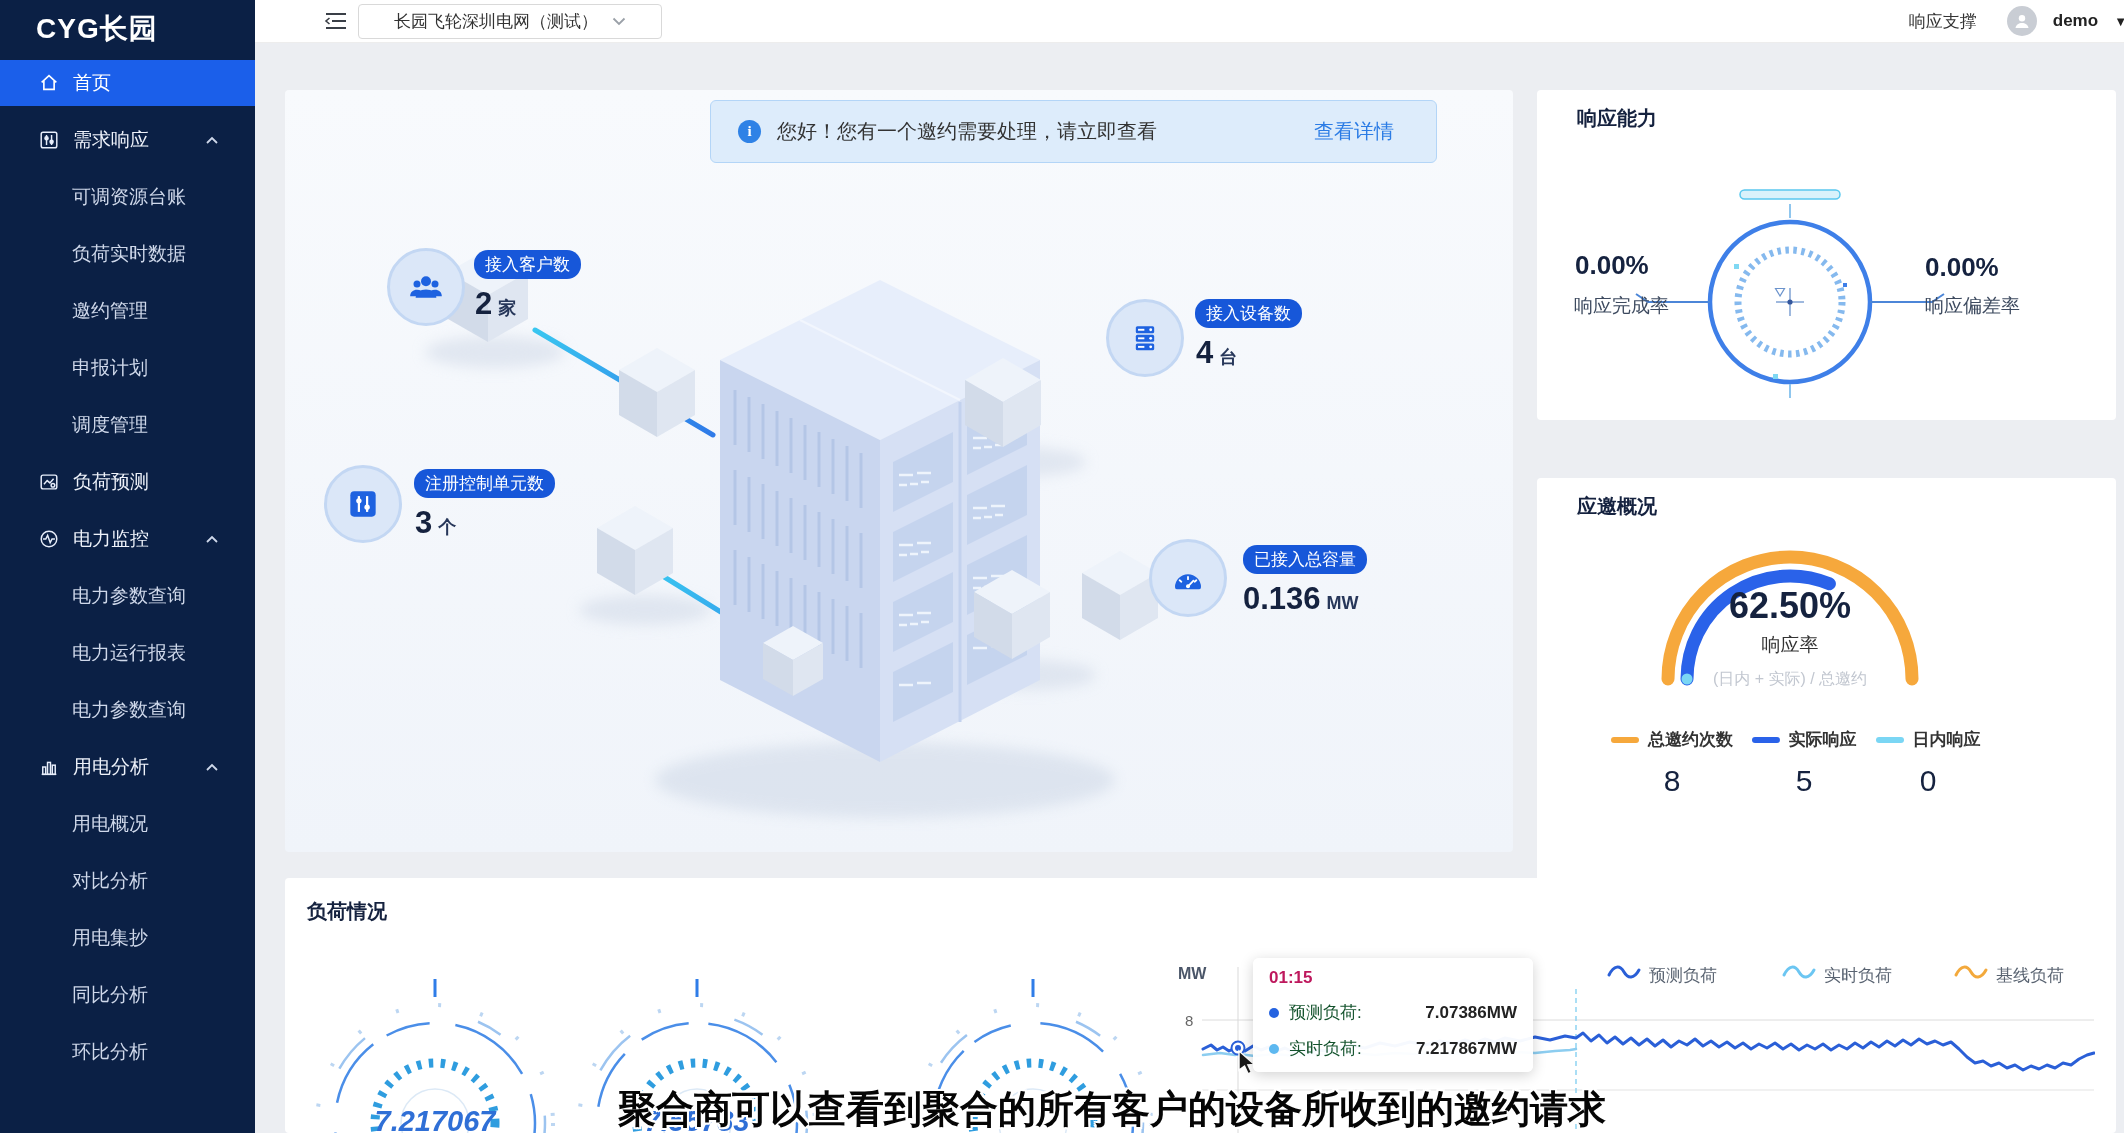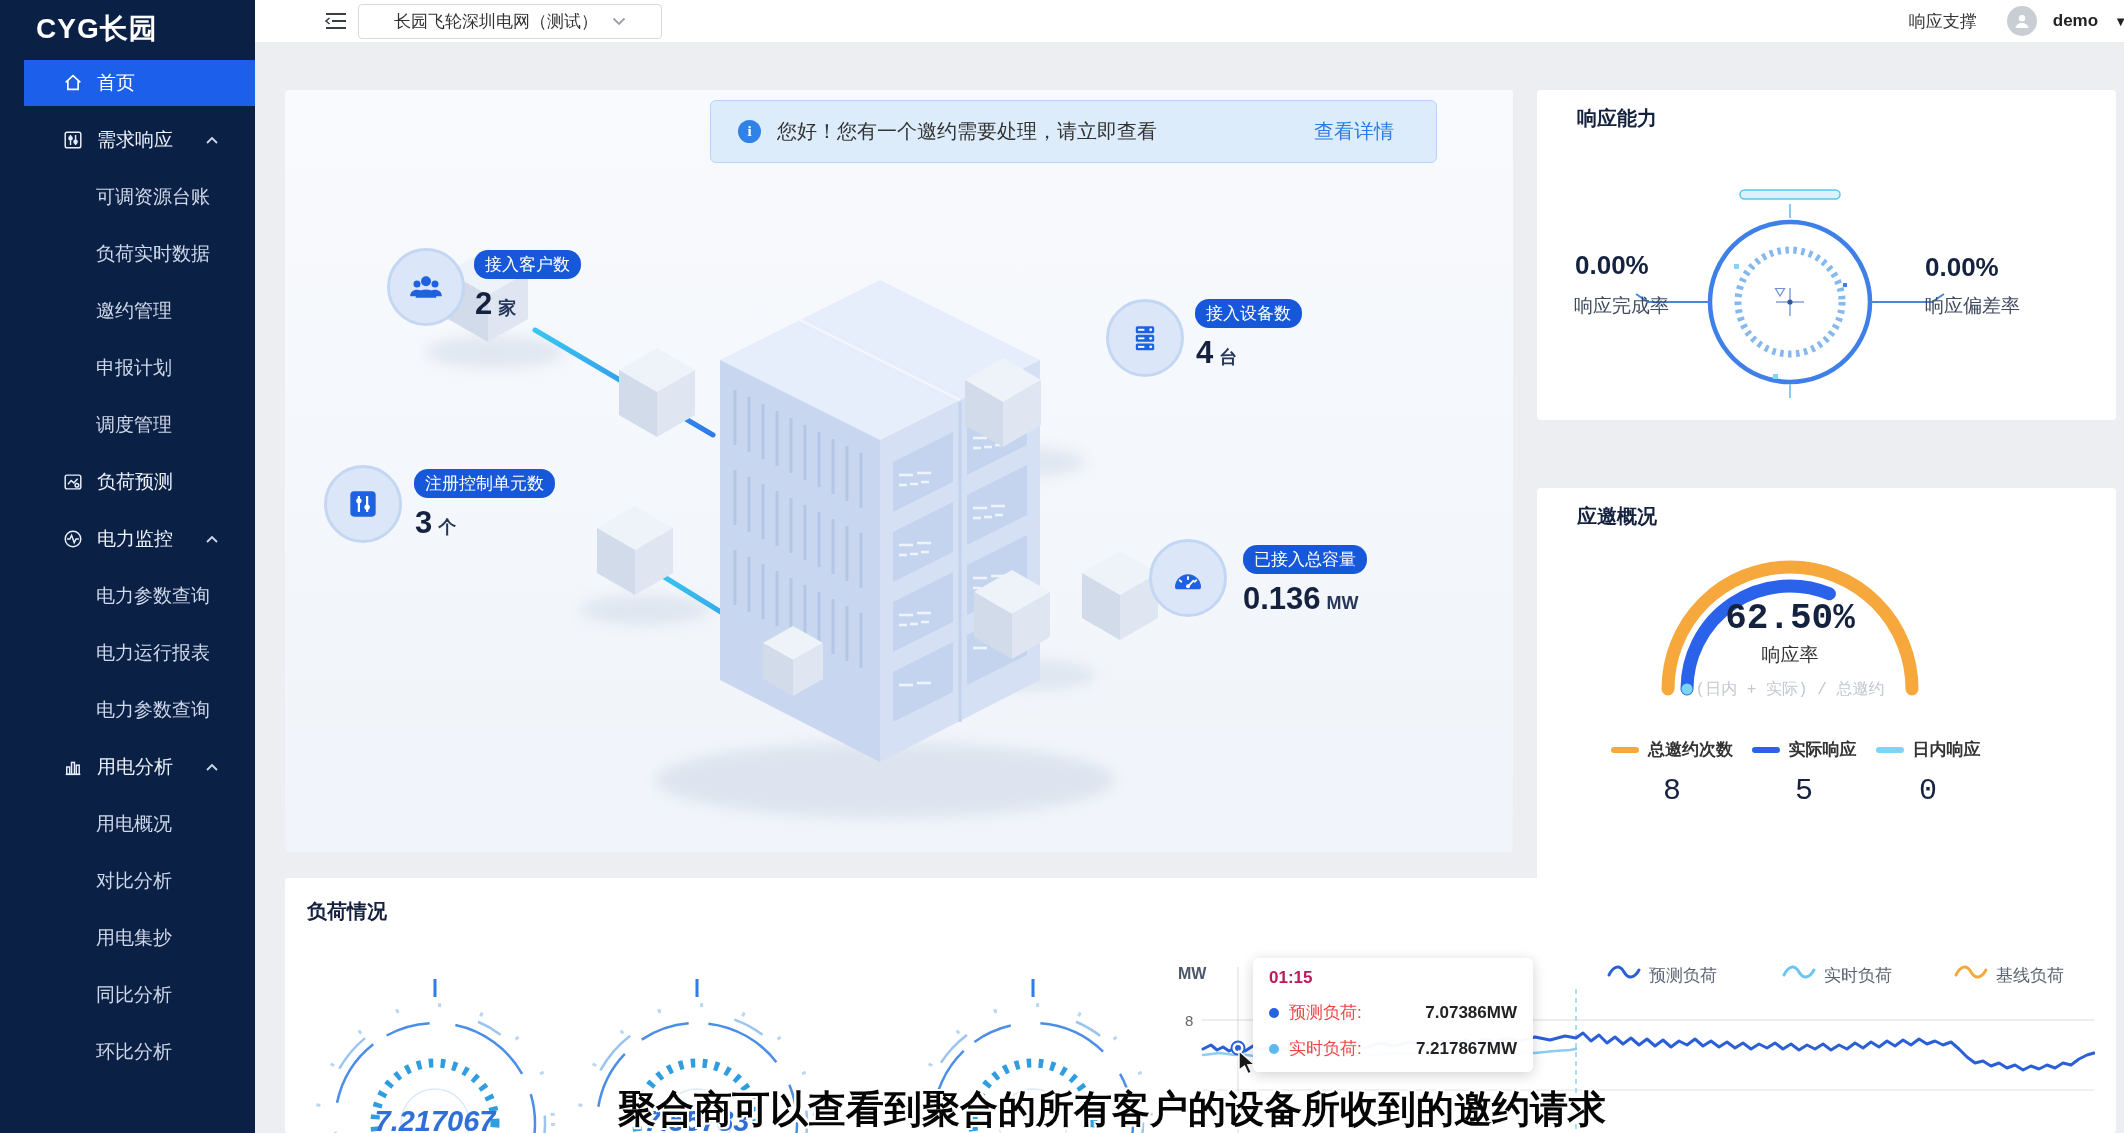--- a/index.html
+++ b/index.html
@@ -2,21 +2,21 @@
 <html><head>
 <meta charset="utf-8">
 <style>
   html,body{margin:0;padding:0;background:#dfe3e8;}
   .screen{position:relative;width:2124px;height:1133px;background:#eceef2;overflow:hidden;
           font-family:"Liberation Sans","DejaVu Sans",sans-serif;}
   
   .sidebar{position:absolute;left:0;top:0;width:255px;height:1133px;background:#0b2045;z-index:5;}
   .logo{height:58px;display:flex;align-items:center;padding-left:36px;color:#fff;
         font-size:28px;font-weight:800;letter-spacing:1px;}
-  .nav{display:flex;flex-direction:column;margin-top:2px;padding-left:24px;}
+  .nav{display:flex;flex-direction:column;margin-top:2px;}
   .nav-item{position:relative;height:46px;margin-bottom:11px;display:flex;align-items:center;
             color:#cfd8ea;font-size:19px;cursor:pointer;}
   .nav-item .nico{width:22px;height:22px;margin-left:38px;margin-right:13px;flex:0 0 auto;}
   .nav-item.group{color:#eef2fa;}
   .nav-item.sub{padding-left:72px;}
   .nav-item.active{background:#1b5fea;color:#fff;}
   .chev{position:absolute;right:36px;width:14px;height:10px;}
   
   .topbar{position:absolute;left:255px;top:0;width:1869px;height:42px;background:#fff;
           border-bottom:1px solid #ededed;display:flex;align-items:center;z-index:4;padding-left:41px;}
@@ -54,21 +54,21 @@
   .dash{width:28px;height:6px;border-radius:3px;}
   .lg-lab{font-size:17px;color:#333;font-weight:600;}
   .lg-val{font-size:30px;color:#15223f;margin-top:13px;font-weight:500;}
   .load-card{left:30px;top:836px;width:1831px;height:255px;overflow:hidden;}
   .load-title{position:absolute;left:22px;top:20px;font-size:20px;font-weight:700;color:#15223f;}
   .tooltip{position:absolute;left:968px;top:80px;width:280px;height:114px;background:rgba(255,255,255,.96);
            border-radius:6px;box-shadow:0 3px 14px rgba(0,0,0,.18);z-index:10;padding:10px 16px;box-sizing:border-box;}
   .tt-time{font-size:17px;font-weight:700;color:#be185d;}
   .tt-row{display:flex;align-items:center;margin-top:13px;font-size:17px;}
   .tt-dot{width:10px;height:10px;border-radius:50%;margin-right:10px;flex:0 0 auto;}
-  .tt-lab{color:#ef4444;}
+  .tt-lab{color:#14532d;}
   .tt-val{margin-left:auto;font-weight:700;color:#222;}
   .caption{position:absolute;left:618px;top:1084px;z-index:50;font-size:38px;font-weight:700;color:#050505;white-space:nowrap;
     text-shadow:-2px -2px 0 #fff,2px -2px 0 #fff,-2px 2px 0 #fff,2px 2px 0 #fff,0 -2px 0 #fff,0 2px 0 #fff,-2px 0 0 #fff,2px 0 0 #fff;}
   svg{display:block;}
   .abs{position:absolute;}
 </style>
 </head>
 <body>
 
 <div class="screen">
@@ -416,21 +416,21 @@
         <rect x="197" y="174" width="5" height="5" fill="#7fd8f3"></rect>
         <rect x="306" y="193" width="4" height="4" fill="#3e7fe8"></rect>
         <rect x="236" y="284" width="5" height="5" fill="#7fd8f3"></rect>
       </svg>
       <div class="pct" style="left:38px;top:160px">0.00%</div>
       <div class="pct-lab" style="left:37px;top:203px">响应完成率</div>
       <div class="pct" style="left:388px;top:162px">0.00%</div>
       <div class="pct-lab" style="left:388px;top:203px">响应偏差率</div>
     </section>
 
-    <section class="card" style="left:1282px;top:446px;width:579px;height:453px;font-family:Liberation Mono, monospace;">
+    <section class="card" style="left:1282px;top:436px;width:579px;height:453px;">
       <div class="rc-title">应邀概况</div>
       <svg class="abs" style="left:0;top:40px" width="579" height="200" viewBox="0 0 579 200">
         <path d="M131 161 A122 122 0 0 1 375 161" fill="none" stroke="#F6A83C" stroke-width="13" stroke-linecap="round"></path>
         <path d="M150 161 A103 103 0 0 1 292.4 65.8" fill="none" stroke="#2A62E9" stroke-width="13" stroke-linecap="round"></path>
         <circle cx="150" cy="161" r="5.5" fill="#7AD6F4"></circle>
         <text x="253" y="100" text-anchor="middle" font-size="36" font-weight="700" fill="#15223f">62.50%</text>
         <text x="253" y="133" text-anchor="middle" font-size="19" fill="#333">响应率</text>
         <text x="253" y="166" text-anchor="middle" font-size="16" fill="#c2c7d0">(日内 + 实际) / 总邀约</text>
       </svg>
       <div class="lg-col" style="left:70px;top:250px;width:130px">

